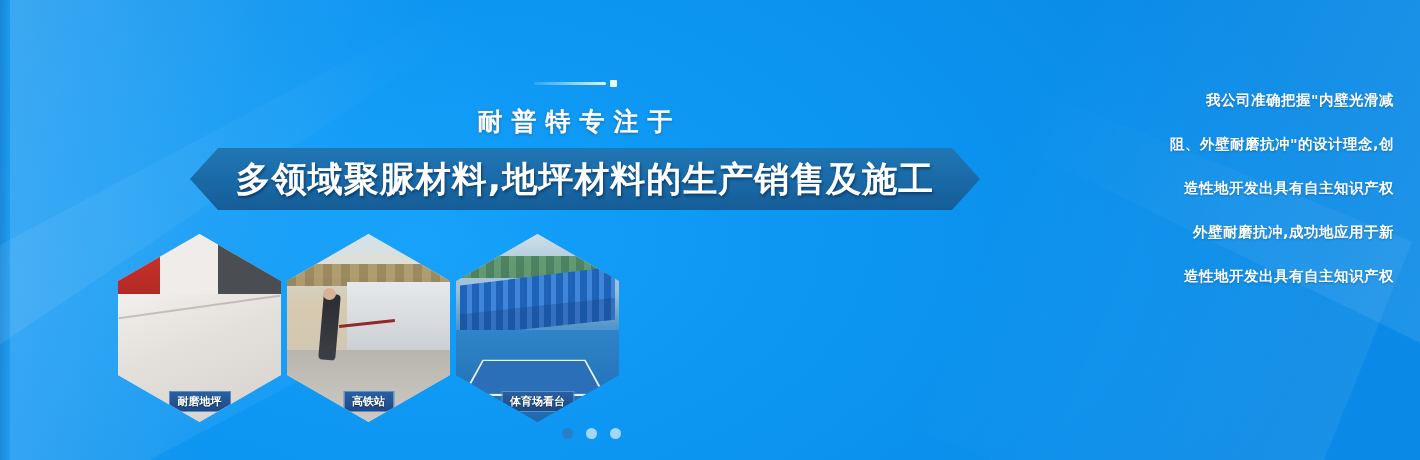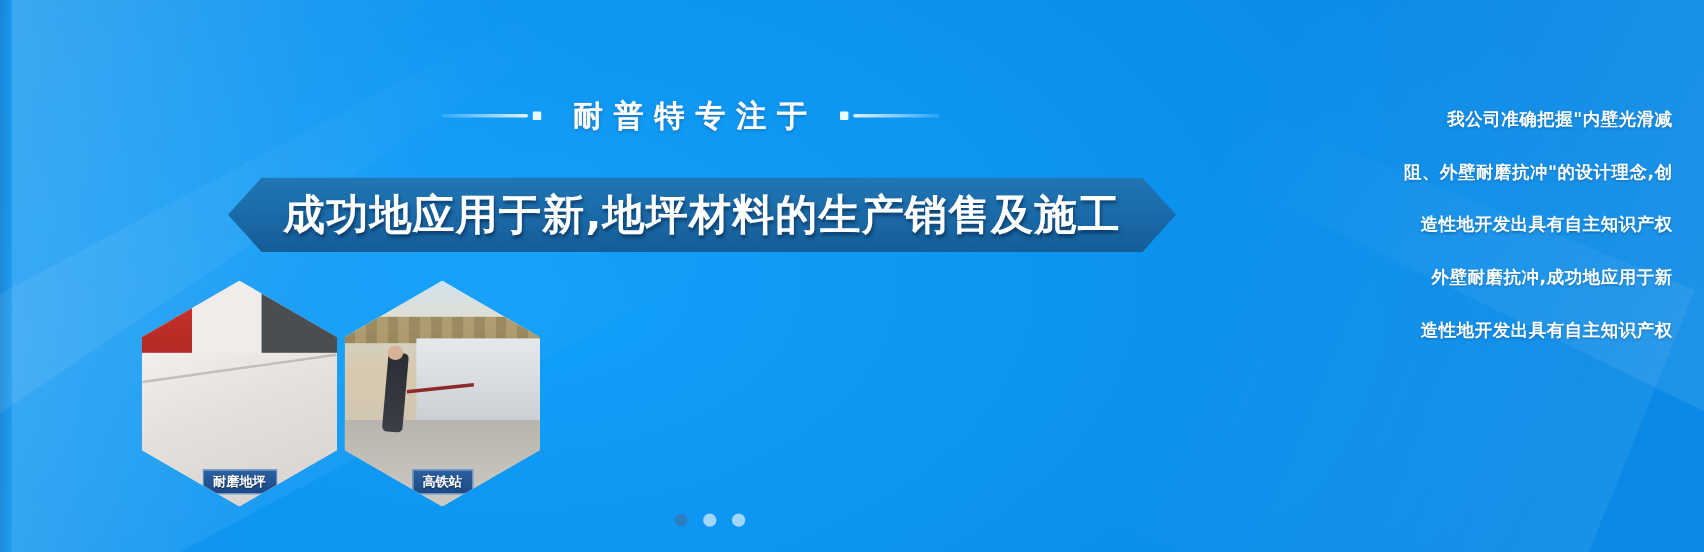--- a/index.html
+++ b/index.html
@@ -30,21 +30,21 @@
   .streak.s3 { right:-180px; top:-140px; width:520px; height:420px; transform:rotate(26deg); background:linear-gradient(270deg, rgba(255,255,255,.10), rgba(255,255,255,0)); }
   .streak.s4 { right:60px;  top:150px;   width:420px; height:360px; transform:rotate(22deg); background:linear-gradient(270deg, rgba(255,255,255,.06), rgba(255,255,255,0)); }
   .edge-left {
     position:absolute; left:0; top:0; width:10px; height:100%;
     background:linear-gradient(90deg,#0a7fd4,#0d95f0);
   }
 
   
   .eyebrow-row {
     position:absolute; left:0; top:80px; width:1150px;
-    display:flex; align-items:center; justify-content:center; gap:18px;
+    display:flex; align-items:center; justify-content:center; gap:18px;flex-direction:column;
   }
   .deco-line { display:flex; align-items:center; }
   .deco-line .bar {
     width:72px; height:3px;
     background:linear-gradient(90deg, rgba(220,245,255,.15), #dff3ff);
     border-radius:2px;
   }
   .deco-line.right .bar {
     background:linear-gradient(270deg, rgba(220,245,255,.15), #dff3ff);
   }
@@ -236,21 +236,21 @@
       <span class="dot"></span>
     </span>
     <span class="eyebrow-text">耐普特专注于</span>
     <span class="deco-line right">
       <span class="bar"></span>
       <span class="dot"></span>
     </span>
   </div>
 
   <div class="title-plate">
-    <span class="title-text">成功地应用于新,地坪材料的生产销售及施工</span>
+    <span class="title-text">多领域聚脲材料,地坪材料的生产销售及施工</span>
   </div>
 
   <div class="side-copy">
     <p>我公司准确把握"内壁光滑减</p>
     <p>阻、外壁耐磨抗冲"的设计理念,创</p>
     <p>造性地开发出具有自主知识产权</p>
     <p>外壁耐磨抗冲,成功地应用于新</p>
     <p>造性地开发出具有自主知识产权</p>
   </div>
 
@@ -276,20 +276,31 @@
           <span class="wall"></span>
         <span class="deck"></span>
           <span class="man"></span>
           <span class="head"></span>
           <span class="rod"></span>
       </div>
       <span class="hex-caption">高铁站</span>
     </div>
 
 
+    <div class="hex">
+      <div class="photo ph-stad">
+        <span class="sky"></span>
+          <span class="trees"></span>
+        <span class="seat1"></span>
+          <span class="seat2"></span>
+        <span class="field"></span>
+          <span class="court"></span>
+      </div>
+      <span class="hex-caption">体育场看台</span>
+    </div>
 
 
   </div>
 
   <div class="dots">
     <span class="dot-item active"></span>
     <span class="dot-item"></span>
     <span class="dot-item"></span>
   </div>
 

